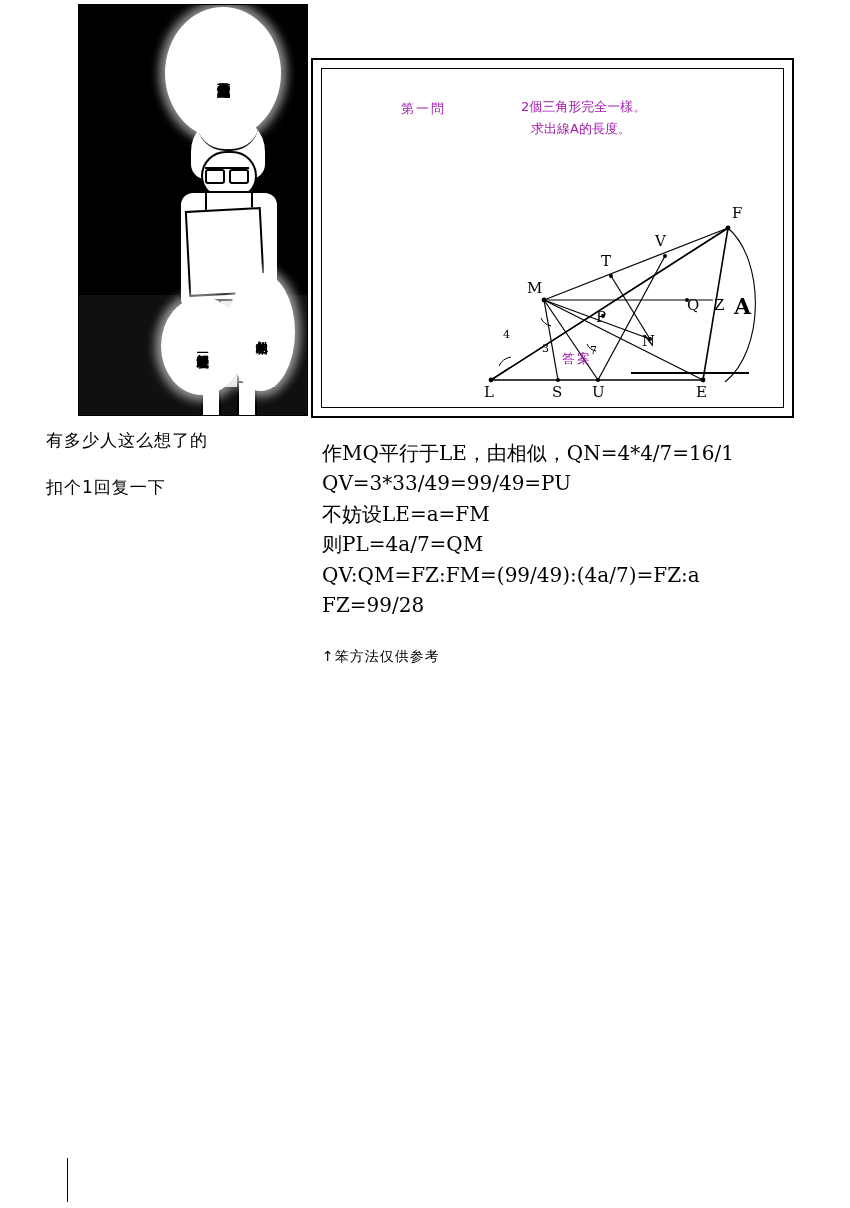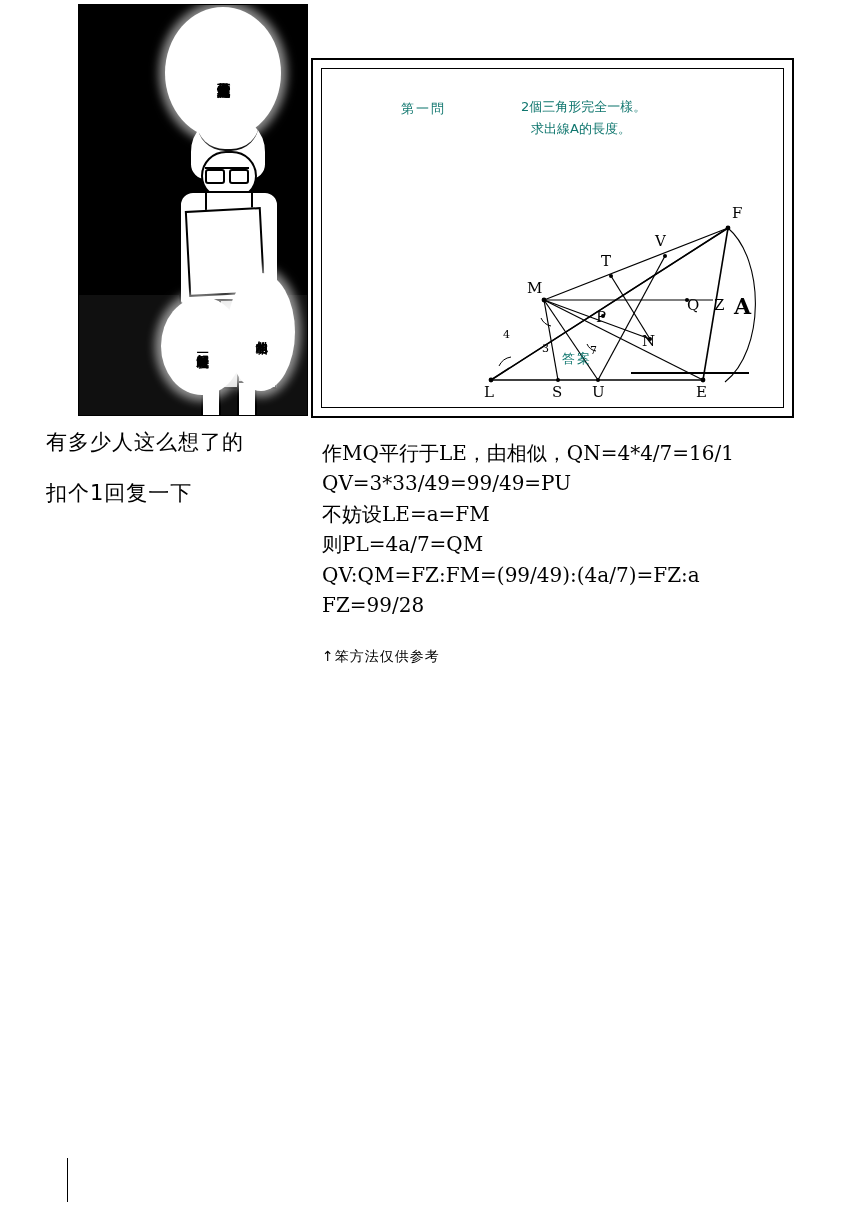--- a/index.html
+++ b/index.html
@@ -190,21 +190,21 @@
   }
   .geo-inner {
     position: absolute;
     inset: 8px;
     border: 1px solid #000;
   }
   .geo-label {
     position: absolute;
     font-family: "DejaVu Sans", sans-serif;
     font-size: 13px;
-    color: #0f766e;
+    color: #a21caf;
     white-space: nowrap;
   }
   .q-title { left: 88px; top: 40px; letter-spacing: 2px; }
   .q-line1 { left: 208px; top: 38px; }
   .q-line2 { left: 218px; top: 60px; text-align: right; }
   .answer-label { left: 249px; top: 290px; letter-spacing: 2px; }
   .answer-rule {
     position: absolute;
     left: 318px; top: 312px;
     width: 118px; height: 0;
@@ -229,21 +229,21 @@
     font-weight: bold;
   }
 
   
   .left-text {
     position: absolute;
     left: 46px;
     top: 432px;
     width: 262px;
     font-family: "DejaVu Sans", sans-serif;
-    font-size: 21px;
+    font-size: 17px;
     line-height: 1.0;
     color: #000;
   }
   .left-text .line {
     margin-bottom: 30px;
     letter-spacing: 1px;
   }
   .right-text {
     position: absolute;
     left: 322px;

